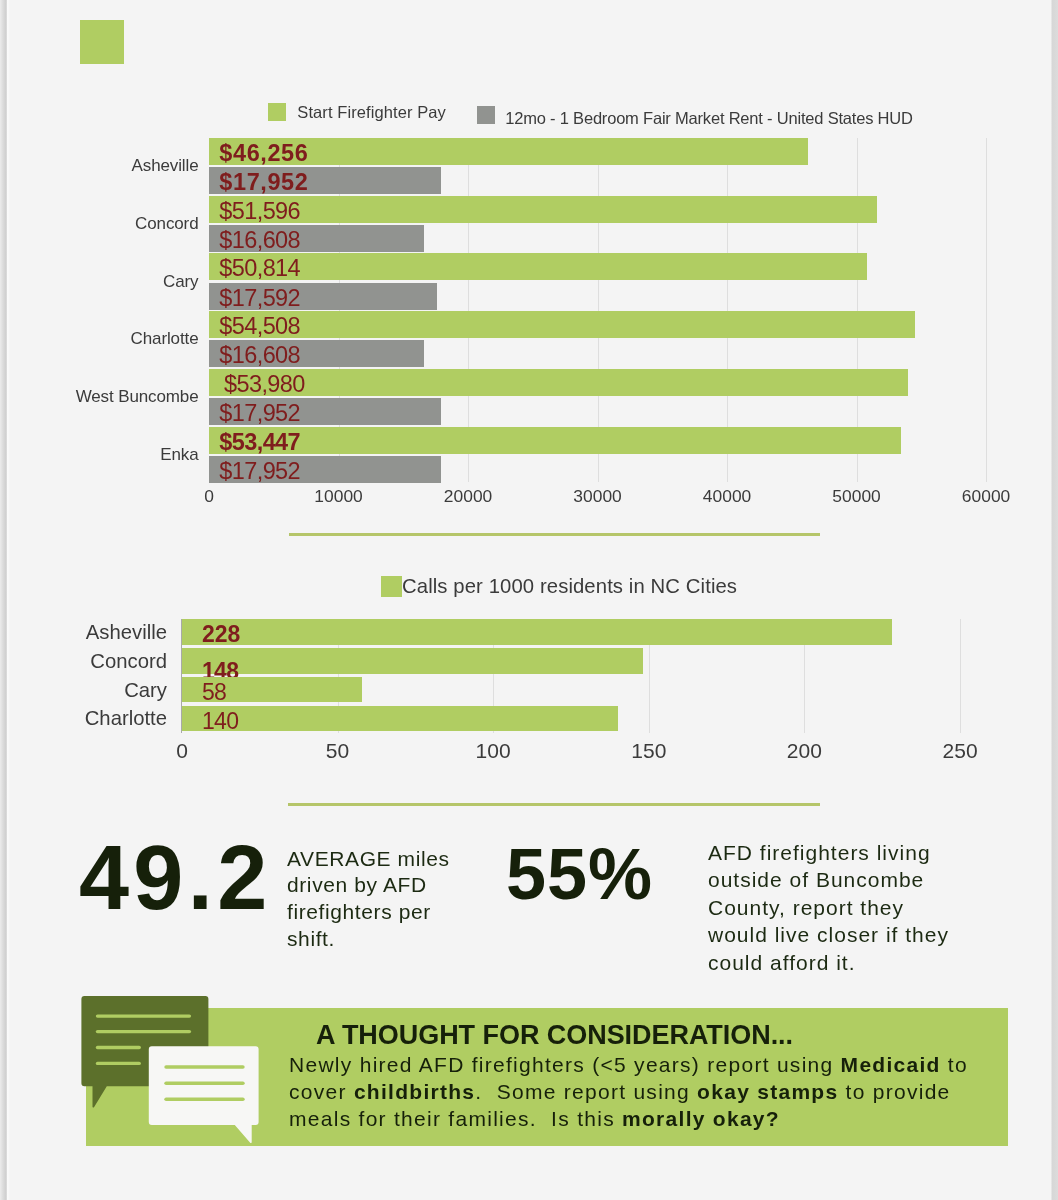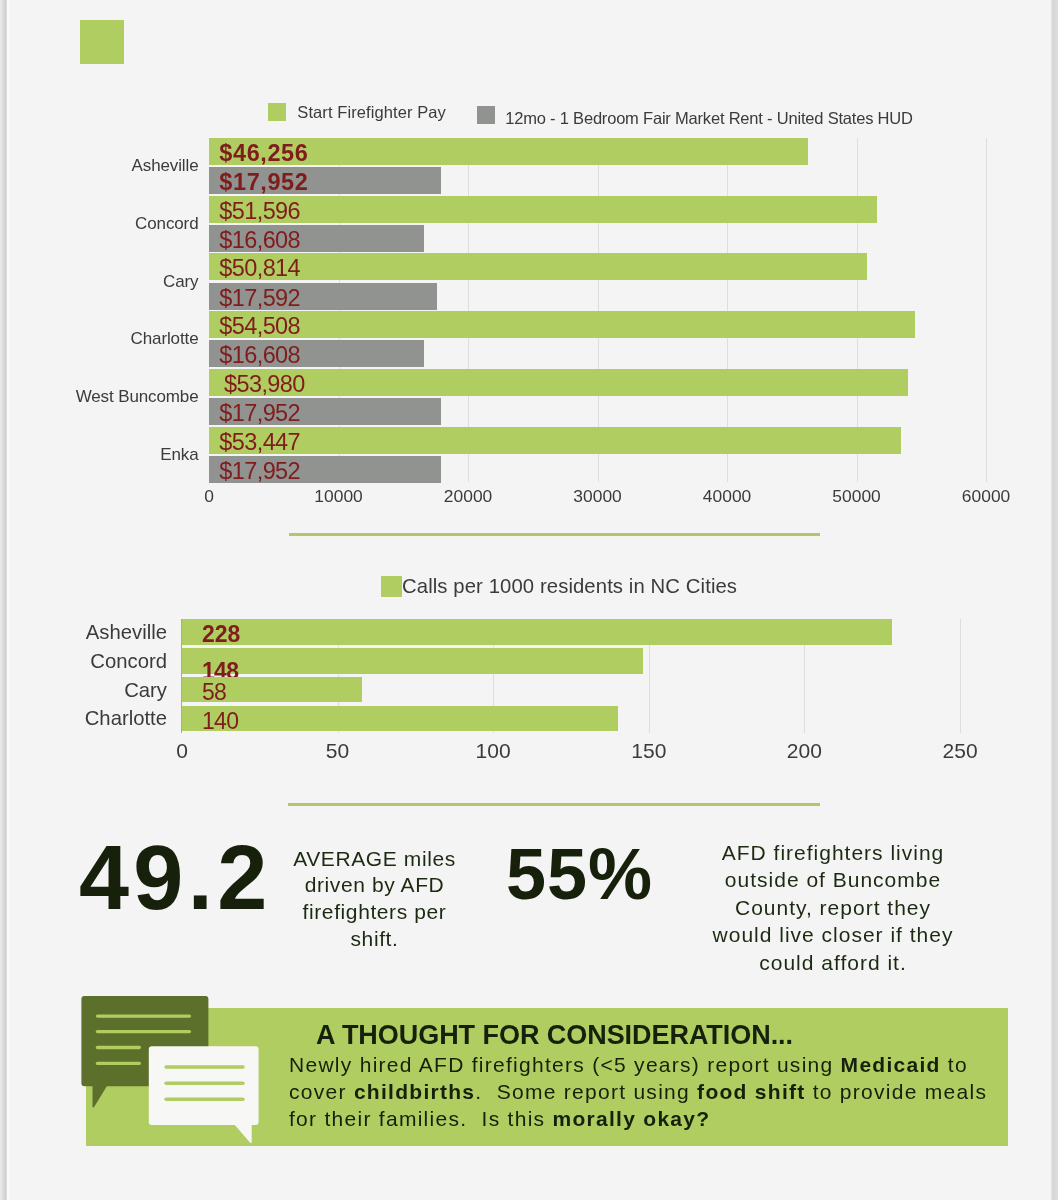--- a/index.html
+++ b/index.html
@@ -28,21 +28,21 @@
   .bar{position:absolute;}
   .barlabel{position:absolute;color:#7f1d1d;white-space:nowrap;}
   .catlabel{position:absolute;color:#3b3b3b;text-align:right;white-space:nowrap;}
   .ticklabel{position:absolute;color:#3b3b3b;text-align:center;white-space:nowrap;}
 
   
   .divider{position:absolute;height:2px;background:#b5c569;}
 
   
   .bignum{position:absolute;font-weight:bold;color:#16200a;white-space:nowrap;}
-  .statdesc{position:absolute;font-size:21px;color:#1c2a12;line-height:27.5px;text-align:center;}
+  .statdesc{position:absolute;font-size:21px;color:#1c2a12;line-height:27.5px;}
 
   
   #tbox{position:absolute;left:86px;top:1008px;width:922px;height:138px;background:#b0cd62;}
   #tb-title{position:absolute;font-size:27px;font-weight:bold;color:#16200a;letter-spacing:-0.05px;white-space:nowrap;line-height:27px;}
   #tb-body{position:absolute;font-size:21px;letter-spacing:1.28px;color:#16200a;line-height:27.3px;white-space:pre-wrap;}
   #tb-body b{font-weight:bold;}
 </style>
 </head>
 <body>
 
@@ -87,21 +87,21 @@
       <div class="barlabel" style="left: 219.3px; top: 313.1px; line-height: 26px; font-size: 23.5px; font-weight: normal; letter-spacing: -0.6px;">$54,508</div>
       <div class="bar" style="left: 209px; top: 340.4px; width: 215.074px; height: 27px; background: rgb(145, 147, 144);"></div>
       <div class="barlabel" style="left: 219.3px; top: 342.4px; line-height: 26px; font-size: 23.5px; font-weight: normal; letter-spacing: -0.6px;">$16,608</div>
       <div class="catlabel" style="left: -121.5px; width: 320px; top: 329.25px; line-height: 20px; font-size: 17px; letter-spacing: -0.12px;">Charlotte</div>
       <div class="bar" style="left: 209px; top: 368.8px; width: 699.041px; height: 27px; background: rgb(176, 205, 98);"></div>
       <div class="barlabel" style="left: 224px; top: 370.8px; line-height: 26px; font-size: 23.5px; font-weight: normal; letter-spacing: -0.6px;">$53,980</div>
       <div class="bar" style="left: 209px; top: 398.1px; width: 232.478px; height: 27px; background: rgb(145, 147, 144);"></div>
       <div class="barlabel" style="left: 219.3px; top: 400.1px; line-height: 26px; font-size: 23.5px; font-weight: normal; letter-spacing: -0.6px;">$17,952</div>
       <div class="catlabel" style="left: -121.5px; width: 320px; top: 386.95px; line-height: 20px; font-size: 17px; letter-spacing: -0.12px;">West Buncombe</div>
       <div class="bar" style="left: 209px; top: 426.5px; width: 692.139px; height: 27px; background: rgb(176, 205, 98);"></div>
-      <div class="barlabel" style="left: 219.3px; top: 428.5px; line-height: 26px; font-size: 23.5px; font-weight: normal; letter-spacing: -0.6px;">$53,447</div>
+      <div class="barlabel" style="left: 219.3px; top: 428.5px; line-height: 26px; font-size: 23.5px; font-weight: bold; letter-spacing: -0.6px;">$53,447</div>
       <div class="bar" style="left: 209px; top: 455.8px; width: 232.478px; height: 27px; background: rgb(145, 147, 144);"></div>
       <div class="barlabel" style="left: 219.3px; top: 457.8px; line-height: 26px; font-size: 23.5px; font-weight: normal; letter-spacing: -0.6px;">$17,952</div>
       <div class="catlabel" style="left: -121.5px; width: 320px; top: 444.65px; line-height: 20px; font-size: 17px; letter-spacing: -0.12px;">Enka</div>
       <div class="ticklabel" style="left: 139px; width: 140px; top: 488.3px; font-size: 17.4px; line-height: 17px; letter-spacing: 0.05px; text-indent: 0.05px;">0</div>
       <div class="ticklabel" style="left: 268.5px; width: 140px; top: 488.3px; font-size: 17.4px; line-height: 17px; letter-spacing: 0.05px; text-indent: 0.05px;">10000</div>
       <div class="ticklabel" style="left: 398px; width: 140px; top: 488.3px; font-size: 17.4px; line-height: 17px; letter-spacing: 0.05px; text-indent: 0.05px;">20000</div>
       <div class="ticklabel" style="left: 527.5px; width: 140px; top: 488.3px; font-size: 17.4px; line-height: 17px; letter-spacing: 0.05px; text-indent: 0.05px;">30000</div>
       <div class="ticklabel" style="left: 657px; width: 140px; top: 488.3px; font-size: 17.4px; line-height: 17px; letter-spacing: 0.05px; text-indent: 0.05px;">40000</div>
       <div class="ticklabel" style="left: 786.5px; width: 140px; top: 488.3px; font-size: 17.4px; line-height: 17px; letter-spacing: 0.05px; text-indent: 0.05px;">50000</div>
       <div class="ticklabel" style="left: 916px; width: 140px; top: 488.3px; font-size: 17.4px; line-height: 17px; letter-spacing: 0.05px; text-indent: 0.05px;">60000</div>
@@ -152,14 +152,14 @@
       <rect x="17.8" y="19.4" width="95.3" height="3.4" rx="1.7" fill="#b0cd62"></rect>
       <rect x="17.8" y="34.9" width="95.3" height="3.4" rx="1.7" fill="#b0cd62"></rect>
       <rect x="17.8" y="50.8" width="45.1" height="3.4" rx="1.7" fill="#b0cd62"></rect>
       <rect x="17.8" y="66.7" width="45.1" height="3.4" rx="1.7" fill="#b0cd62"></rect>
       <path d="M73.8 51.2 H177.6 A3 3 0 0 1 180.6 54.2 V127 A3 3 0 0 1 177.6 130 H173.7 V147.3 A0.8 0.8 0 0 1 172.2 147.7 L156.8 130 H73.8 A3 3 0 0 1 70.8 127 V54.2 A3 3 0 0 1 73.8 51.2 Z" fill="#f7f7f5"></path>
       <rect x="86.3" y="70.2" width="80.4" height="3.6" rx="1.8" fill="#b0cd62"></rect>
       <rect x="86.3" y="86.5" width="80.4" height="3.6" rx="1.8" fill="#b0cd62"></rect>
       <rect x="86.3" y="102.5" width="80.4" height="3.6" rx="1.8" fill="#b0cd62"></rect>
     </svg>
   <div id="tb-title" style="left:288px;top:1022px;margin-left:28px;">A THOUGHT FOR CONSIDERATION...</div>
-  <div id="tb-body" style="left:289px;top:1050.5px;width:706px;"><span>Newly hired AFD firefighters (&lt;5 years) report using </span><b>Medicaid</b><span> to cover </span><b>childbirths</b><span>.  Some report using </span><b>food shift</b><span> to provide meals for their families.  Is this </span><b>morally okay?</b></div>
+  <div id="tb-body" style="left:289px;top:1050.5px;width:706px;"><span>Newly hired AFD firefighters (&lt;5 years) report using </span><b>Medicaid</b><span> to cover </span><b>childbirths</b><span>.  Some report using </span><b>okay stamps</b><span> to provide meals for their families.  Is this </span><b>morally okay?</b></div>
 </div>
 
 </body></html>

